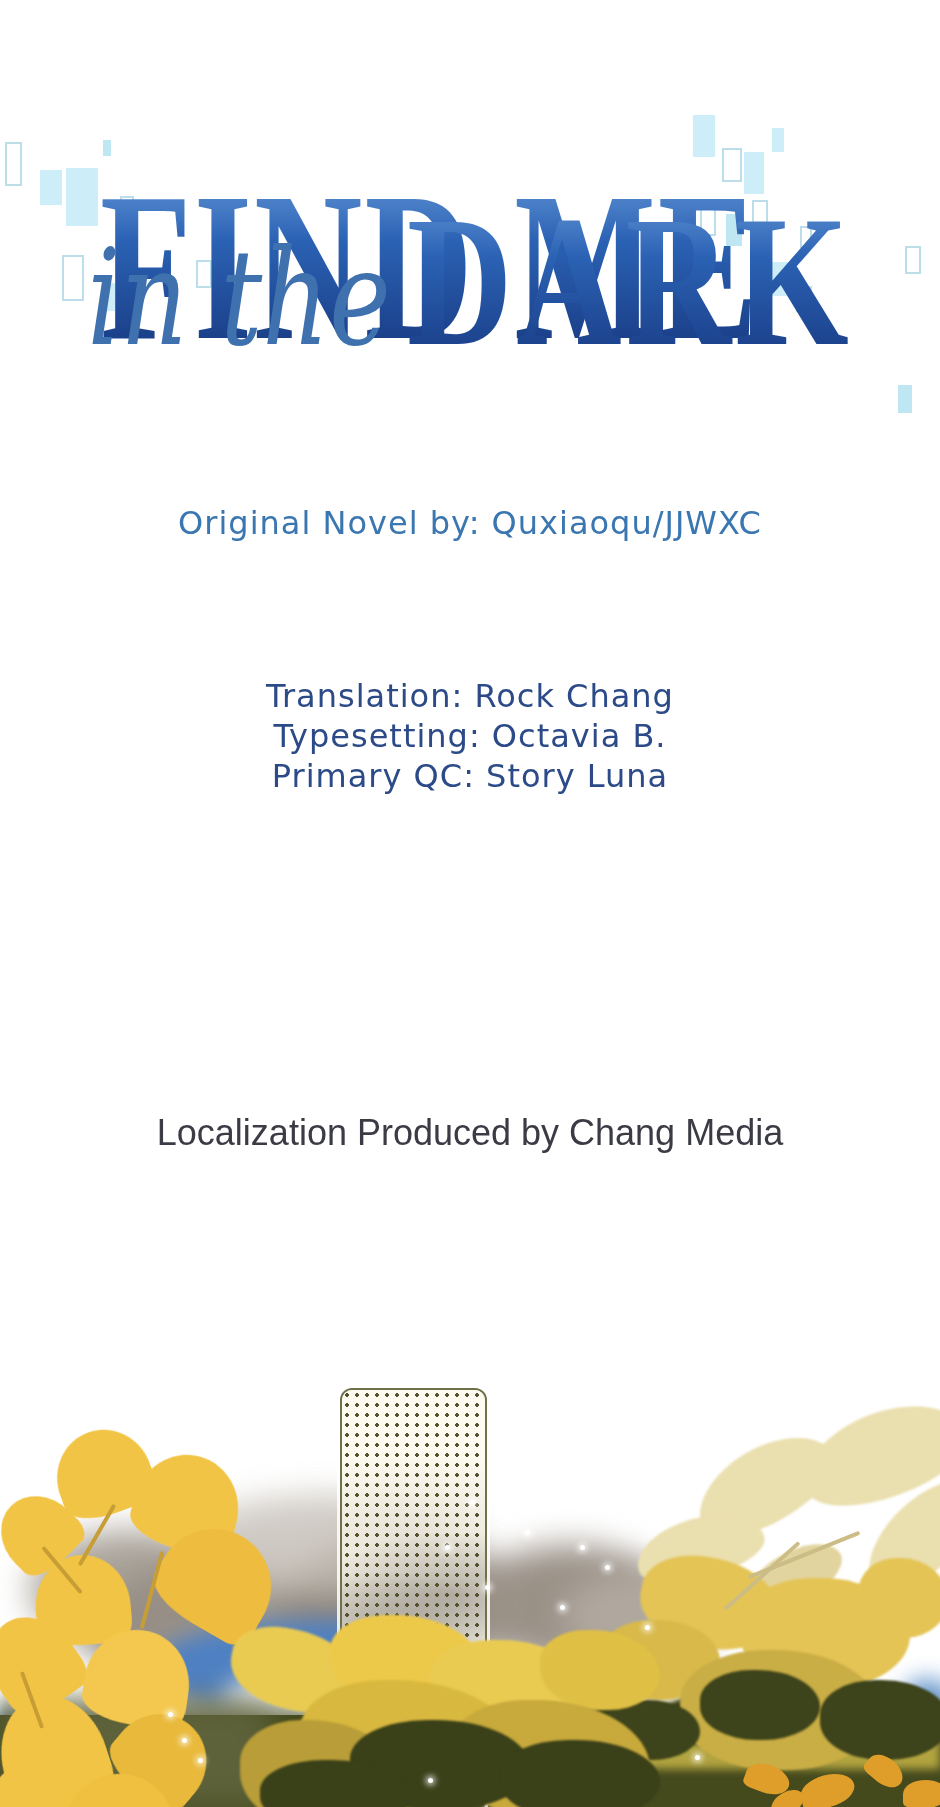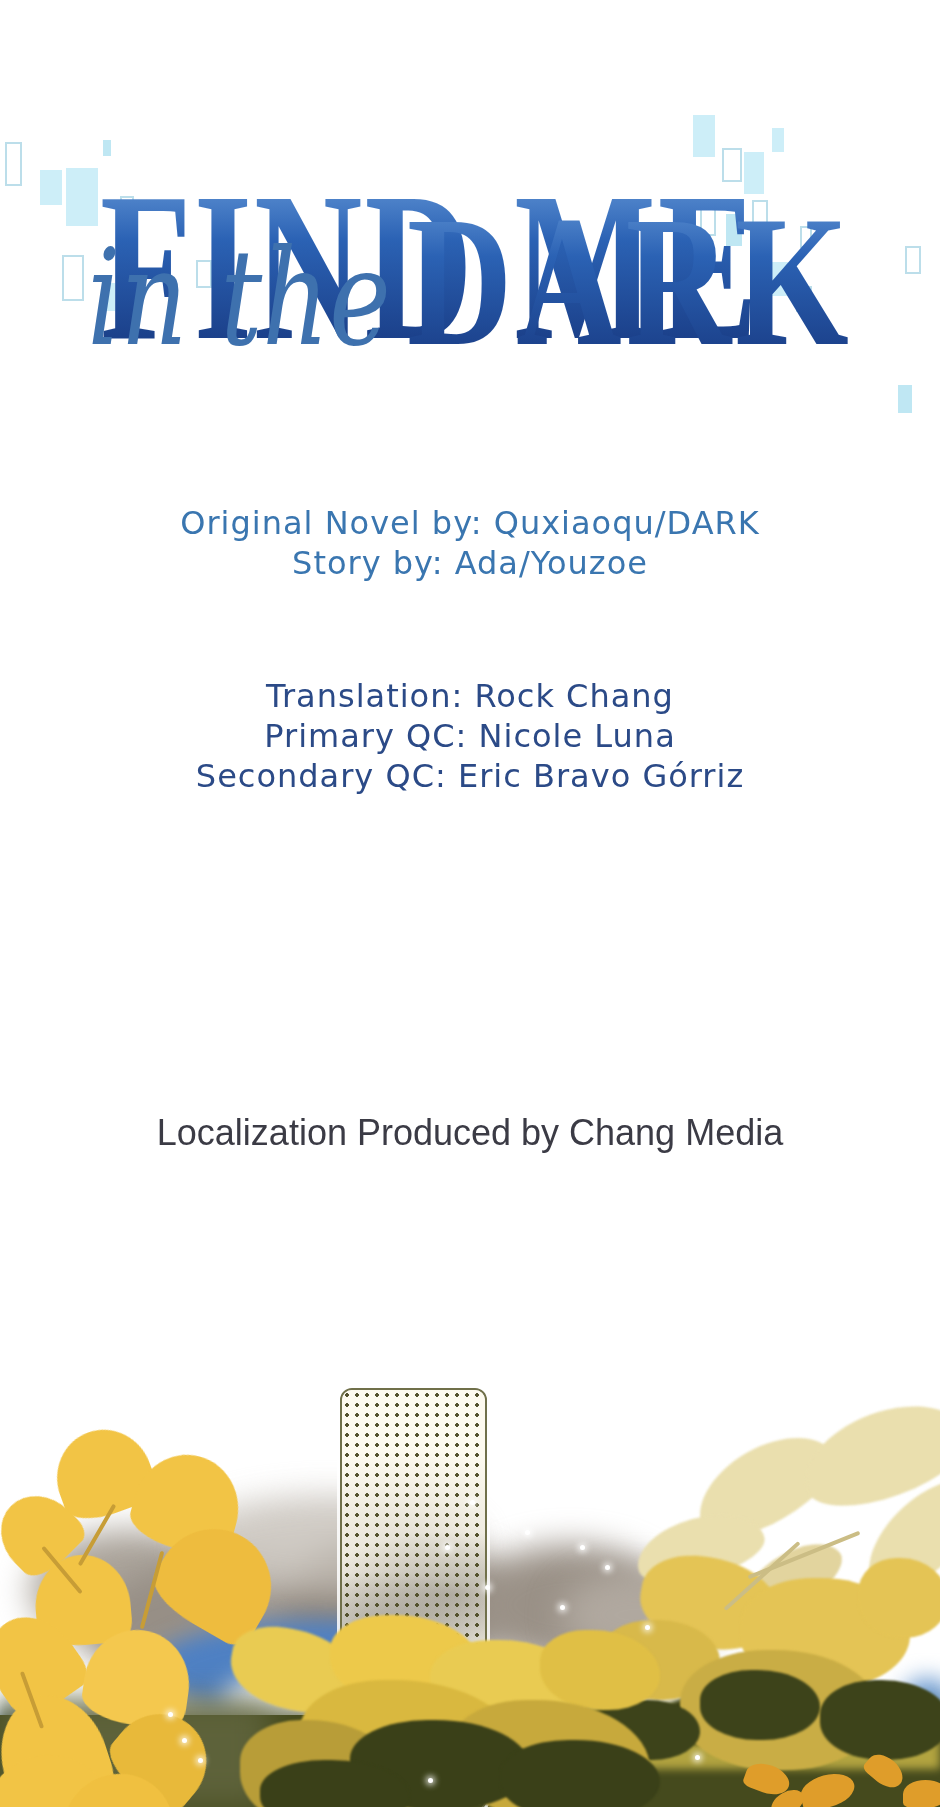--- a/index.html
+++ b/index.html
@@ -97,28 +97,27 @@
     <i class="dr o" style="left:196px;top:260px;width:12px;height:24px"></i>
     <i class="dr f" style="left:228px;top:286px;width:9px;height:18px"></i>
   </div>
 
   <h1 class="t1 grad">FIND ME</h1>
   <div class="t2">
     <span class="script">in the</span><span class="caps grad">DARK</span>
   </div>
 
   <div class="credits c-primary">
-    <div>Original Novel by: Quxiaoqu/DARK</div>
-    <div>Story by: Ada/Youzoe</div>
+    <div>Original Novel by: Quxiaoqu/JJWXC</div>
   </div>
 
   <div class="credits c-loc">
     <div>Translation: Rock Chang</div>
-    <div>Primary QC: Nicole Luna</div>
-    <div>Secondary QC: Eric Bravo Górriz</div>
+    <div>Typesetting: Octavia B.</div>
+    <div>Primary QC: Story Luna</div>
   </div>
 
   <div class="producer">Localization Produced by Chang Media</div>
 
   <div class="illo">
 
     <i class="blob" style="left:30px;top:330px;width:200px;height:120px;background:#aba49b"></i>
     <i class="blob" style="left:90px;top:360px;width:260px;height:140px;background:#958d84;opacity:.9"></i>
     <i class="blob" style="left:280px;top:340px;width:240px;height:130px;background:#8f867c"></i>
     <i class="blob" style="left:470px;top:345px;width:200px;height:120px;background:#9a9187"></i>

